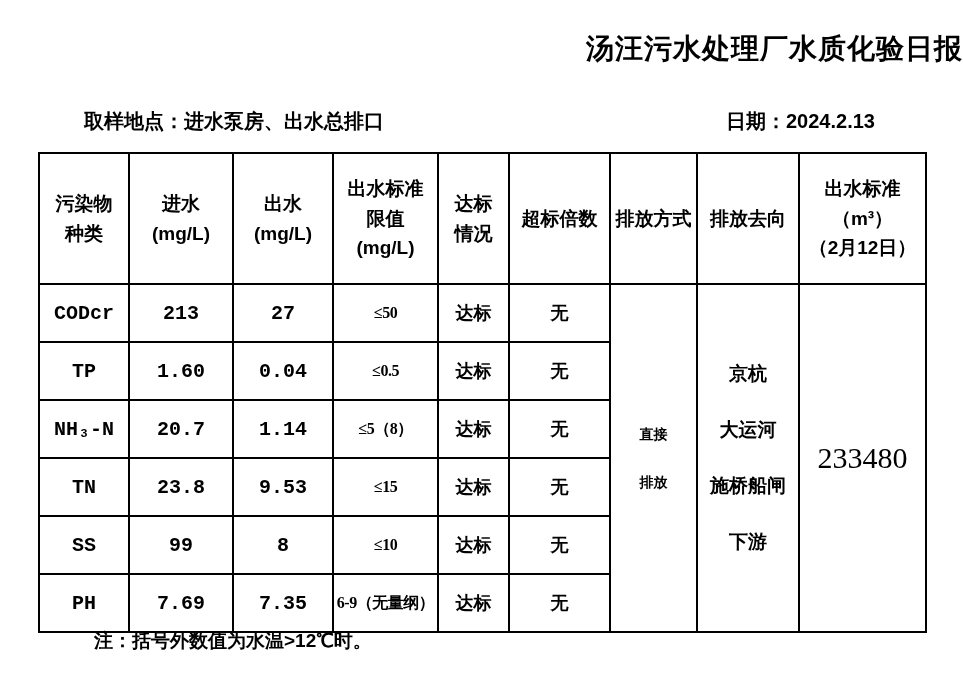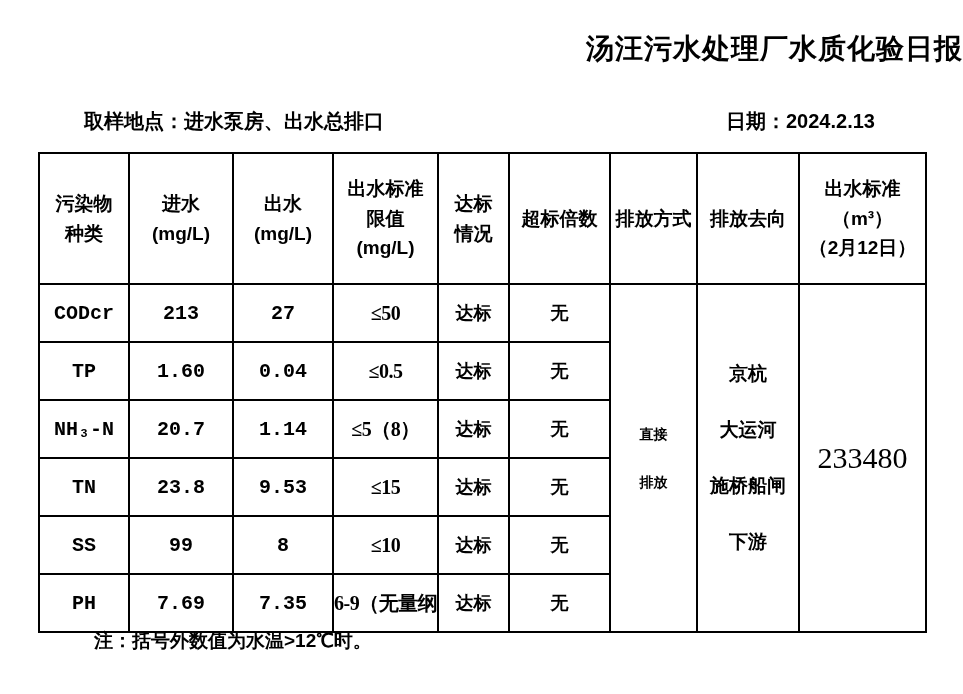--- a/index.html
+++ b/index.html
@@ -60,21 +60,21 @@
     line-height: 1.55;
   }
   td.name, td.num {
     font-family: Liberation Mono, monospace;
     font-weight: bold;
     font-size: 20px;
   }
   td.limit {
     font-family: "Liberation Serif", serif;
     font-weight: bold;
-    font-size: 20px;
+    font-size: 16px;
     white-space: nowrap;
     letter-spacing: -0.5px;
   }
   td.cjk {
     font-size: 18px;
     font-weight: bold;
   }
   td.merged-method {
     font-size: 14px;
     font-weight: bold;

